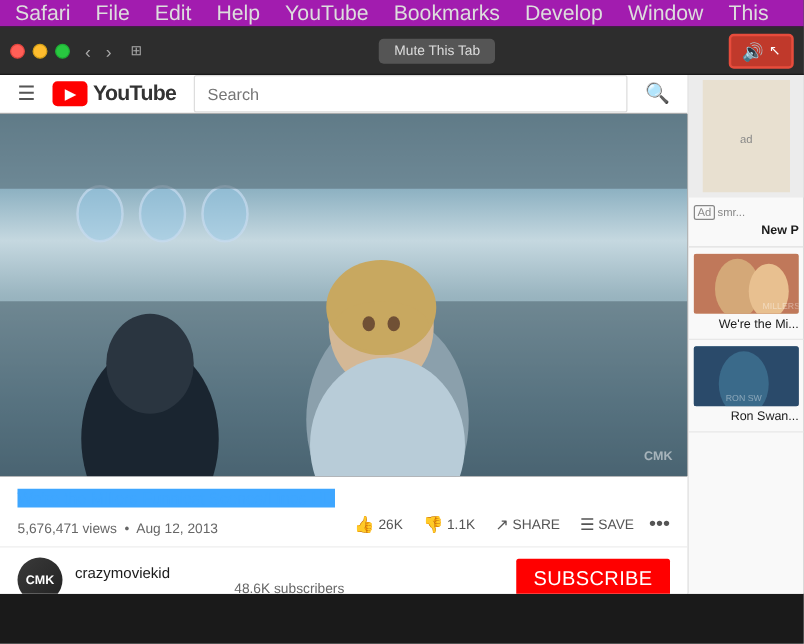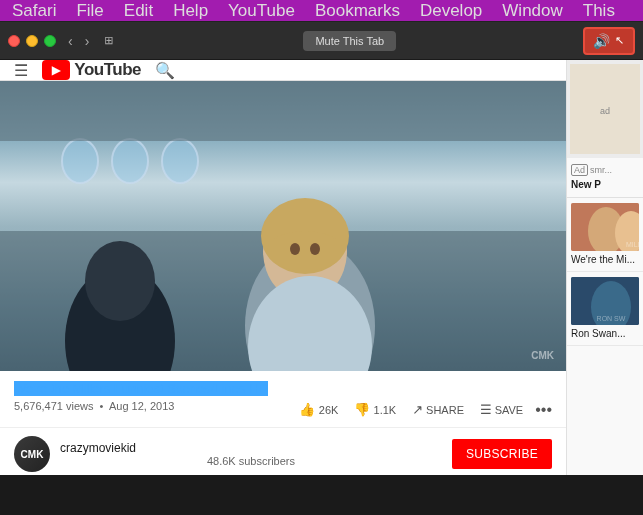--- a/index.html
+++ b/index.html
@@ -210,21 +210,21 @@
     }
 
     
     .video-info {
       background: white;
       padding: 10px 14px 8px;
       flex-shrink: 0;
     }
     .video-stats-row {
       display: flex;
-      align-items: flex-start;
+      align-items: flex-end;
       justify-content: space-between;
       margin-bottom: 0;
     }
     .view-count-date {
       font-size: 11px;
       color: #666;
     }
     .video-actions {
       display: flex;
       align-items: center;
@@ -284,35 +284,36 @@
       font-size: 11px;
       color: #666;
       text-align: center;
     }
     .subscribe-btn {
       background: #ff0000;
       color: white;
       border: none;
       border-radius: 2px;
       padding: 8px 14px;
-      font-size: 12px;
+      font-size: 16px;
       font-weight: 500;
       cursor: pointer;
       text-transform: uppercase;
       letter-spacing: 0.3px;
     }
 
     
     .sidebar {
-      width: 77px;
+      width: 93px;
       background: #f9f9f9;
       border-left: 1px solid #e0e0e0;
       overflow: hidden;
       display: flex;
       flex-direction: column;
+      text-align: right;
     }
     .sidebar-top {
       background: #ececec;
       height: 98px;
       display: flex;
       align-items: center;
       justify-content: center;
       font-size: 10px;
       color: #888;
     }
@@ -409,20 +410,21 @@
 <div class="yt-page">
 
   <div class="main-content">
 
     <div class="yt-header">
       <span class="hamburger">☰</span>
       <div class="yt-logo">
         <div class="yt-logo-icon">▶</div>
         <span class="yt-logo-text">YouTube</span>
       </div>
+      <input class="yt-search-bar" type="text" placeholder="Search" style="">
       <span class="yt-search-icon">🔍</span>
     </div>
 
     <div class="video-container">
       <div class="airplane-bg"></div>
 
       <svg width="100%" height="100%" style="position:absolute;top:0;left:0;">
 
         <ellipse cx="80" cy="80" rx="18" ry="22" fill="rgba(150,200,230,0.5)" stroke="rgba(200,220,240,0.7)" stroke-width="2"></ellipse>
         <ellipse cx="130" cy="80" rx="18" ry="22" fill="rgba(150,200,230,0.5)" stroke="rgba(200,220,240,0.7)" stroke-width="2"></ellipse>

